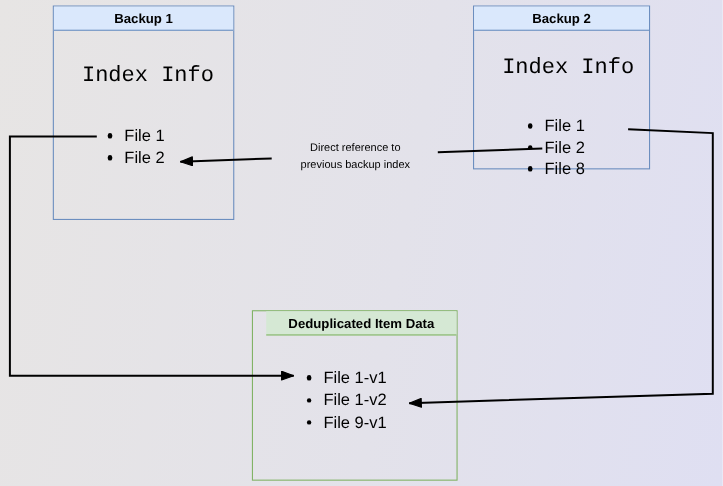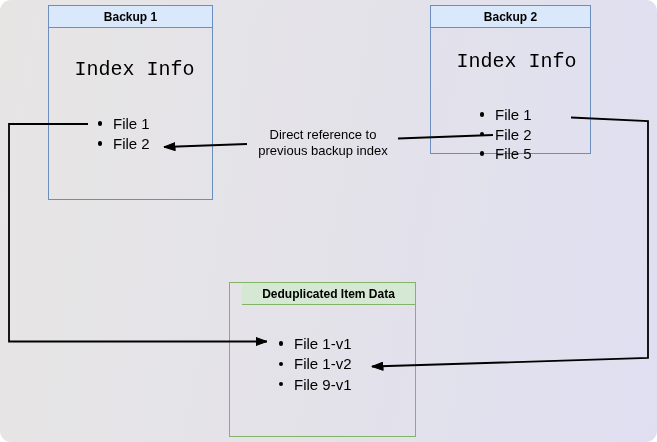--- a/index.html
+++ b/index.html
@@ -3,42 +3,41 @@
 <meta charset="utf-8">
 <style>
   html,body{margin:0;padding:0;}
   .canvas{
     position:relative;
     width:657px;height:442px;
     overflow:hidden;
     background:linear-gradient(100deg, var(--canvas-bg-left,#e7e5e4) 0%, #e3e2ea 55%, var(--canvas-bg-right,#dfdff2) 100%);
     font-family:"Liberation Sans", sans-serif;
     color:#000;
-    border-radius:11px;
   }
   .box{position:absolute;box-sizing:border-box;border:1.5px solid;background:transparent;}
   .box.blue{border-color:var(--blue-border,#6c8ebf);}
   .box.green{border-color:var(--green-border,#82b366);padding-left:12px;}
   .box-header{
     box-sizing:border-box;height:22px;
     display:flex;align-items:center;justify-content:center;
     font-weight:bold;font-size:12px;line-height:12px;
     border-bottom:1.5px solid;
   }
   .blue .box-header{background:var(--blue-fill,#dae8fc);border-color:var(--blue-border,#6c8ebf);}
   .green .box-header{background:var(--green-fill,#d5e8d4);border-color:var(--green-border,#82b366);}
   .inner-label{position:absolute;font-size:20px;line-height:18px;white-space:nowrap;font-family:Liberation Mono, monospace;}
   .list{position:absolute;font-size:15px;white-space:nowrap;}
   .list .row{display:flex;align-items:center;height:20px;}
   #backup2-list .row{height:19.7px;}
   #dedup-list .row{height:20.3px;}
   .dot{width:4.5px;height:4.5px;border-radius:50%;background:#000;margin-right:11px;flex:none;}
   .edge-label{
     position:absolute;left:240px;top:127px;width:166px;
-    font-size:13px;line-height:15.5px;text-align:center;white-space:nowrap;
+    font-size:10px;line-height:15.5px;text-align:center;white-space:nowrap;
   }
   #backup1{left:48px;top:5px;width:165px;height:195px;}
   #backup2{left:430px;top:5px;width:161px;height:149px;}
   #dedup{left:229px;top:282px;width:187px;height:155px;}
   #backup1-indexinfo{left:25.5px;top:54.5px;}
   #backup2-indexinfo{left:25.5px;top:46.5px;}
   #backup1-list{left:48.5px;top:107.5px;}
   #backup2-list{left:48.5px;top:98.5px;}
   #dedup-list{left:48.5px;top:50.5px;text-align:center;}
   svg.overlay{position:absolute;left:0;top:0;pointer-events:none;}
@@ -71,21 +70,21 @@
       <div class="row">
         <span class="dot"></span>
         <span>File 1</span>
       </div>
       <div class="row">
         <span class="dot"></span>
         <span>File 2</span>
       </div>
       <div class="row">
         <span class="dot"></span>
-        <span>File 5</span>
+        <span>File 8</span>
       </div>
     </div>
   </div>
 
   <div class="box green" id="dedup">
     <div class="box-header">Deduplicated Item Data</div>
     <div class="list" id="dedup-list">
       <div class="row">
         <span class="dot"></span>
         <span>File 1-v1</span>

